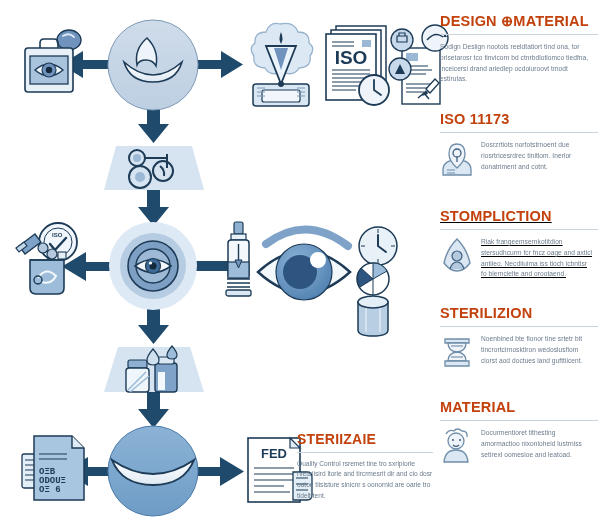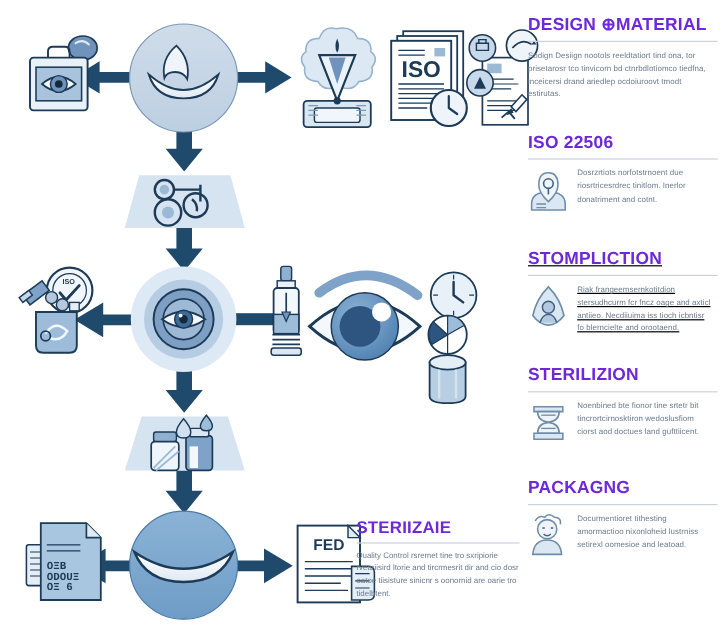--- a/index.html
+++ b/index.html
@@ -16,21 +16,21 @@
   
   #flow{position:absolute;left:0;top:0;width:432px;height:526px;}
 
   
   #rail{
     position:absolute;left:440px;top:0;width:165px;height:526px;
   }
   .sec{position:absolute;left:0;width:162px;}
   .sec-title{
     font-size:14.5px;font-weight:bold;letter-spacing:.2px;
-    color:#6d28d9;line-height:1.05;
+    color:#c2410c;line-height:1.05;
     white-space:nowrap;
   }
   .sec-rule{
     height:1px;background:#c9d3dc;margin-top:5px;margin-bottom:7px;width:158px;
   }
   .sec-body{display:flex;gap:7px;align-items:flex-start;}
   .sec-icon{flex:0 0 auto;width:34px;height:36px;}
   .sec-text{
     font-size:6.6px;line-height:1.62;color:#6b7b8c;
     letter-spacing:.05px;
@@ -302,21 +302,21 @@
 
     <div class="sec" style="top:14px;">
       <div class="sec-title">DESIGN ⊕MATERIAL</div>
       <div class="sec-rule"></div>
       <div class="sec-body">
         <div class="sec-text wide" style="width:150px;">Sodign Desiign nootols reeldtatiort tind ona, tor prisetarosr tco tinvicorn bd ctnrbdlotiomco tiedfna, inceicersi drand ariedlep ocdoiuroovt tmodt estirutas.</div>
       </div>
     </div>
 
     <div class="sec" style="top:112px;">
-      <div class="sec-title">ISO 22506</div>
+      <div class="sec-title">ISO 11173</div>
       <div class="sec-rule"></div>
       <div class="sec-body">
         <div class="sec-icon">
           <svg width="34" height="36" viewBox="0 0 34 36">
             <path d="M3 30 q0 -10 14 -10 q14 0 14 10 v5 H3 z" fill="#dbe7f2" stroke="#6f8da9" stroke-width="1.3"></path>
             <path d="M9 14 q0 -10 8 -10 q8 0 8 10 q0 7 -8 14 q-8 -7 -8 -14 z" fill="#eef4fa" stroke="#6f8da9" stroke-width="1.3"></path>
             <circle cx="17" cy="13" r="4" fill="none" stroke="#3e5f80" stroke-width="1.3"></circle>
             <path d="M17 17 v5" stroke="#3e5f80" stroke-width="1.3"></path>
             <path d="M7 30 h8 M7 33 h8" stroke="#6f8da9" stroke-width="1.1"></path>
           </svg>
@@ -352,21 +352,21 @@
             <path d="M5 27 h24 v5 h-24 z" fill="#dbe7f2" stroke="#6f8da9" stroke-width="1.3"></path>
             <path d="M11 23 h12" stroke="#6f8da9" stroke-width="1.1"></path>
             <path d="M11 12 h12" stroke="#6f8da9" stroke-width="1.1"></path>
           </svg>
         </div>
         <div class="sec-text">Noenbined bte fionor tine srtetr bit tincrortcirnosktiron wedoslusfiom ciorst aod doctues land gufttiicent.</div>
       </div>
     </div>
 
     <div class="sec" style="top:400px;">
-      <div class="sec-title">PACKAGNG</div>
+      <div class="sec-title">MATERIAL</div>
       <div class="sec-rule"></div>
       <div class="sec-body">
         <div class="sec-icon">
           <svg width="34" height="36" viewBox="0 0 34 36">
             <path d="M6 6 q3 -5 8 -3 q3 -4 8 0 q6 0 5 6" fill="none" stroke="#6f8da9" stroke-width="1.3"></path>
             <circle cx="16" cy="13" r="8" fill="#eef4fa" stroke="#6f8da9" stroke-width="1.3"></circle>
             <path d="M12 12 h2 M19 12 h2" stroke="#3e5f80" stroke-width="1.3"></path>
             <path d="M13 17 q3 3 6 0" fill="none" stroke="#3e5f80" stroke-width="1.2"></path>
             <path d="M4 34 q1 -12 12 -12 q11 0 12 12 z" fill="#dbe7f2" stroke="#6f8da9" stroke-width="1.3"></path>
           </svg>

